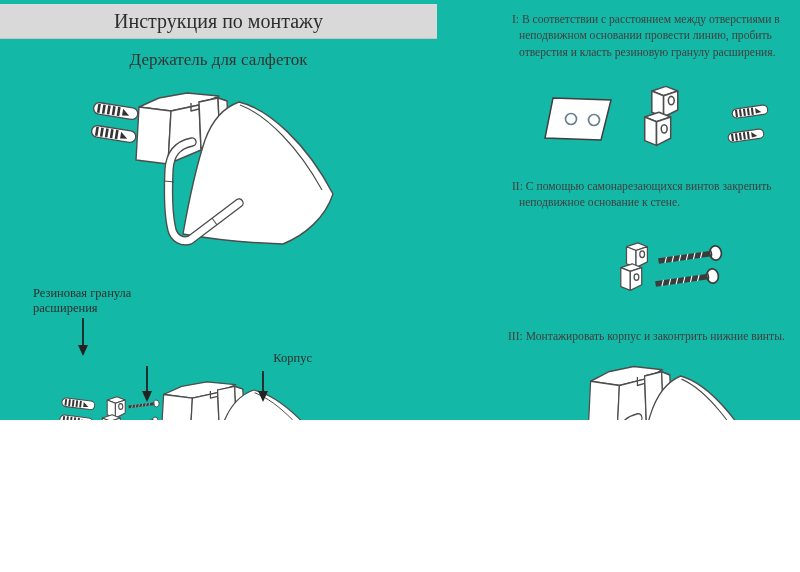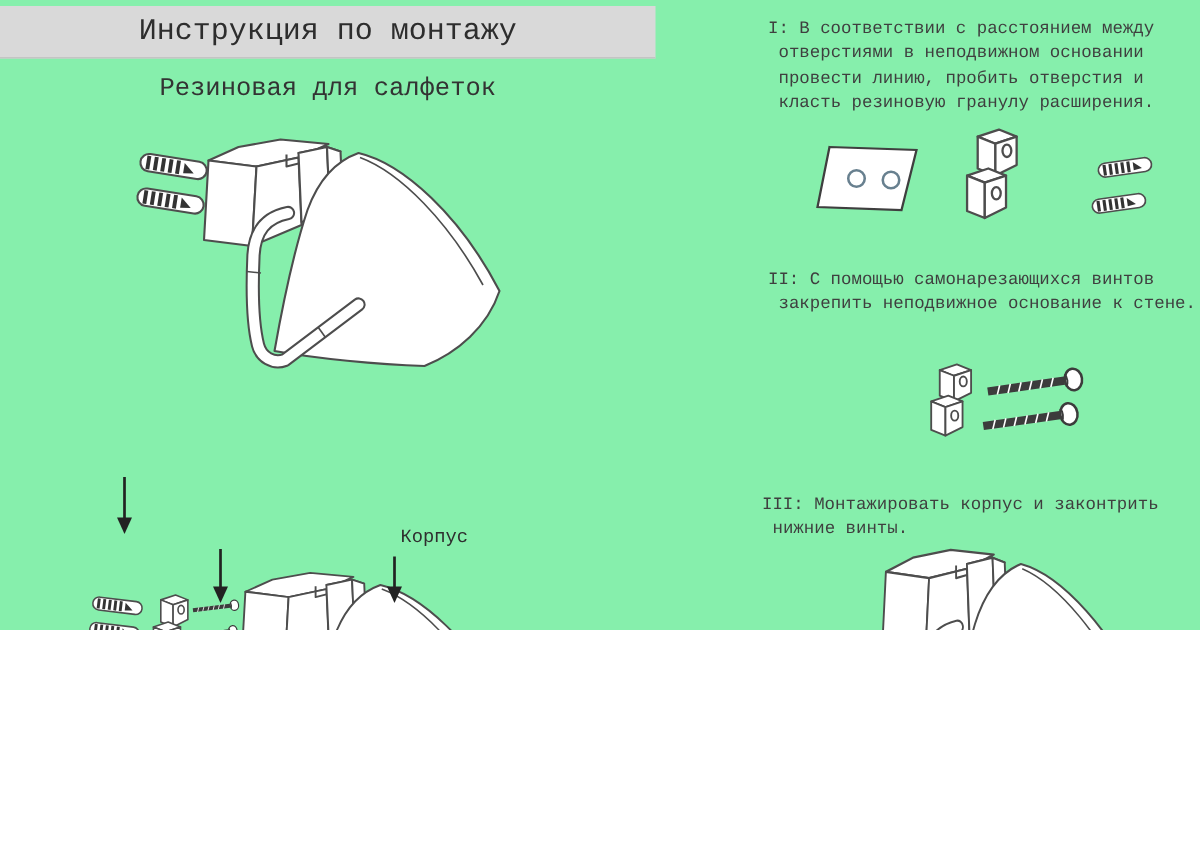--- a/index.html
+++ b/index.html
@@ -1,17 +1,17 @@
 <!DOCTYPE html>
 <html><head>
 <meta charset="utf-8">
 <style>
   html,body{margin:0;padding:0;background:#fff;}
-  .canvas{position:relative;width:800px;height:420px;background:#86efac;overflow:hidden;
-          font-family:Liberation Mono, monospace;color:#3a3a3a;}
+  .canvas{position:relative;width:800px;height:420px;background:#14b8a6;overflow:hidden;
+          font-family:Liberation Serif, serif;color:#3a3a3a;}
   .abs{position:absolute;}
   .title-band{left:0;top:4px;width:437px;height:34px;background:#d9d9d9;
               display:flex;align-items:center;justify-content:center;
               font-size:20px;color:#2d2d2d;border-bottom:1px solid #c4c4c4;}
   .subtitle{left:0;top:50px;width:437px;text-align:center;font-size:17px;color:#333;}
   .part-label{font-size:12.5px;line-height:1.22;color:#2f2f2f;}
   .step-text{font-size:11.6px;line-height:16.4px;color:#3f3f3f;
              padding-left:7px;text-indent:-7px;}
   svg{position:absolute;left:0;top:0;}
   .dot{left:594px;top:424px;width:5px;height:5px;background:#1f1f1f;}
@@ -129,22 +129,23 @@
 
     <g>
       <use href="#corpus" transform="translate(515,355) scale(0.9,1.05)"></use>
     </g>
   </svg>
 
   <div class="abs title-band">
     <span>Инструкция по монтажу</span>
   </div>
 
-  <div class="abs subtitle">Резиновая для салфеток</div>
+  <div class="abs subtitle">Держатель для салфеток</div>
 
+  <div class="abs part-label" style="left:33px;top:286px;width:115px;">Резиновая гранула расширения</div>
 
 
   <div class="abs part-label" style="left:250px;top:351px;width:62px;text-align:right;">Корпус</div>
 
   <div class="abs part-label" style="left:76px;top:472px;width:80px;">Основание</div>
 
 
   <div class="abs step-text" style="left:512px;top:12px;width:292px;">I: В соответствии с расстоянием между отверстиями в неподвижном основании провести линию, пробить отверстия и класть резиновую гранулу расширения.</div>
 
   <div class="abs step-text" style="left:512px;top:179px;width:292px;">II: С помощью самонарезающихся винтов закрепить неподвижное основание к стене.</div>

